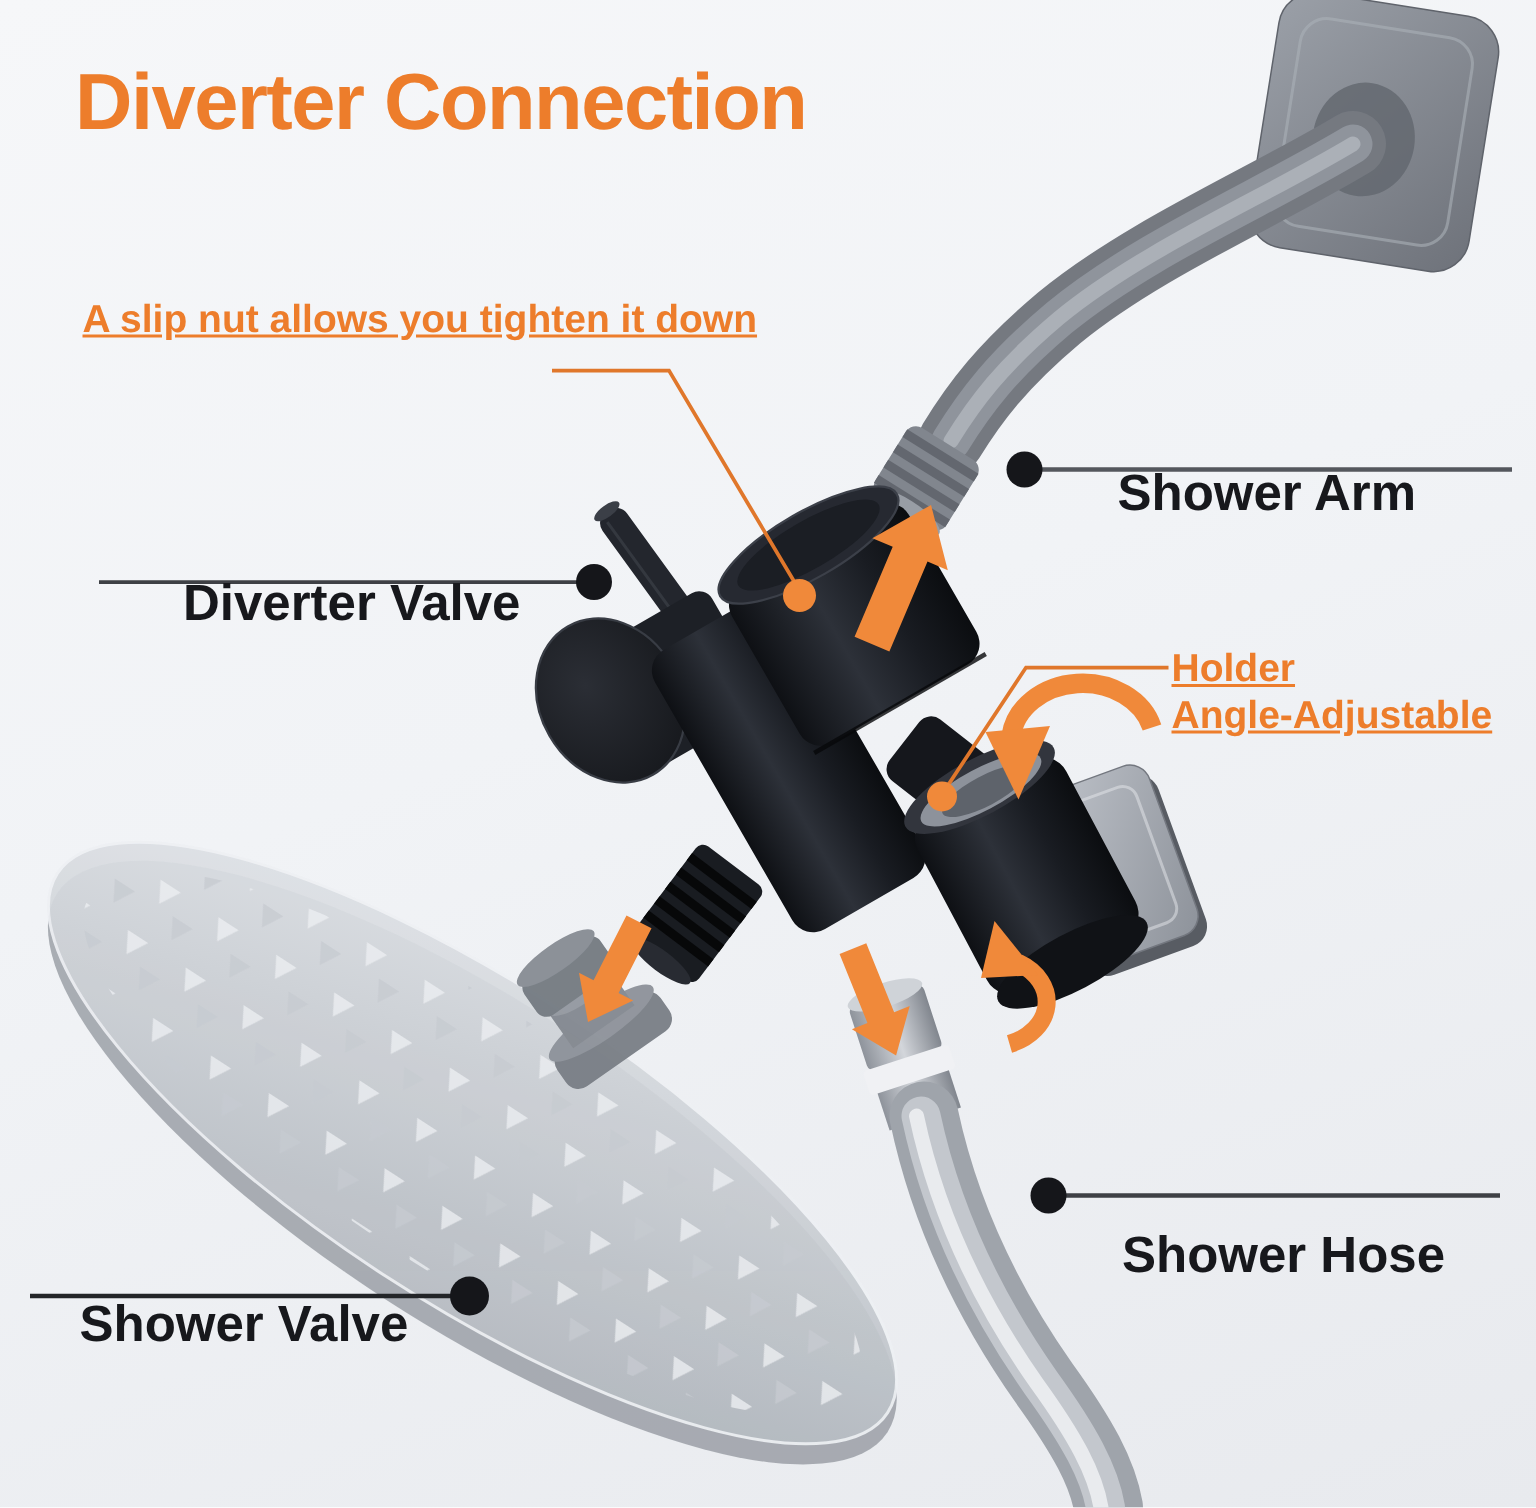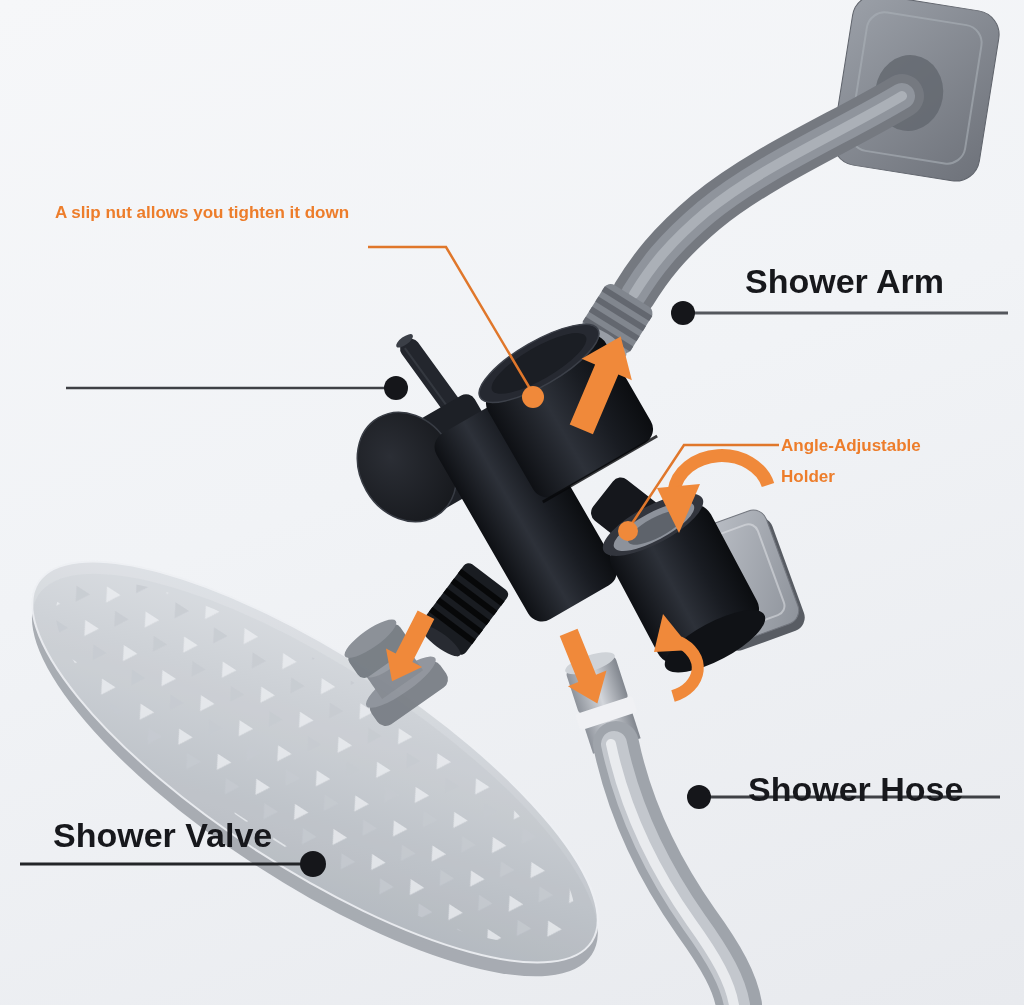--- a/index.html
+++ b/index.html
@@ -11,24 +11,24 @@
   }
   html,body{margin:0;padding:0;}
   .canvas{
     position:relative;width:1024px;height:1005px;overflow:hidden;
     background:linear-gradient(160deg,#f6f7f9 0%,#f1f3f6 45%,#e8eaee 100%);
     font-family:"Liberation Sans",sans-serif;
   }
   .scene{position:absolute;left:0;top:0;}
   .lbl{position:absolute;white-space:nowrap;font-weight:bold;color:var(--label-color);line-height:1;}
   .title{left:50px;top:42px;font-size:53px;color:var(--accent-orange);letter-spacing:-1px;}
-  .note{font-size:17px;line-height:31px;color:var(--accent-orange);}
+  .note{font-size:26px;line-height:31px;color:var(--accent-orange);text-decoration:underline;}
   .note-slipnut{left:55px;top:197px;}
   .note-holder{left:781px;top:430px;}
-  .part{font-size:34px;}
+  .part{font-size:34px;margin-top:48px;}
   .lbl-arm{left:745px;top:264px;}
   .lbl-valve{left:122px;top:337px;}
   .lbl-hose{left:748px;top:772px;}
   .lbl-head{left:53px;top:818px;}
 </style>
 </head>
 <body>
 
 <div class="canvas">
 
@@ -214,27 +214,29 @@
     <g>
       <line x1="710" y1="797" x2="1000" y2="797" stroke="#3e4045" stroke-width="3"></line>
       <circle cx="699" cy="797" r="12" fill="#15161a"></circle>
     </g>
     <g>
       <line x1="20" y1="864" x2="302" y2="864" stroke="#232528" stroke-width="3"></line>
       <circle cx="313" cy="864" r="13" fill="#15161a"></circle>
     </g>
   </svg>
 
+  <div class="lbl title">Diverter Connection</div>
 
   <div class="lbl note note-slipnut">
     <div>A slip nut allows you tighten it down</div>
   </div>
 
   <div class="lbl part lbl-arm">Shower Arm</div>
+  <div class="lbl part lbl-valve">Diverter Valve</div>
 
   <div class="lbl note note-holder">
+    <div>Holder</div>
     <div>Angle-Adjustable</div>
-    <div>Holder</div>
   </div>
 
   <div class="lbl part lbl-hose">Shower Hose</div>
   <div class="lbl part lbl-head">Shower Valve</div>
 </div>
 
 </body></html>

